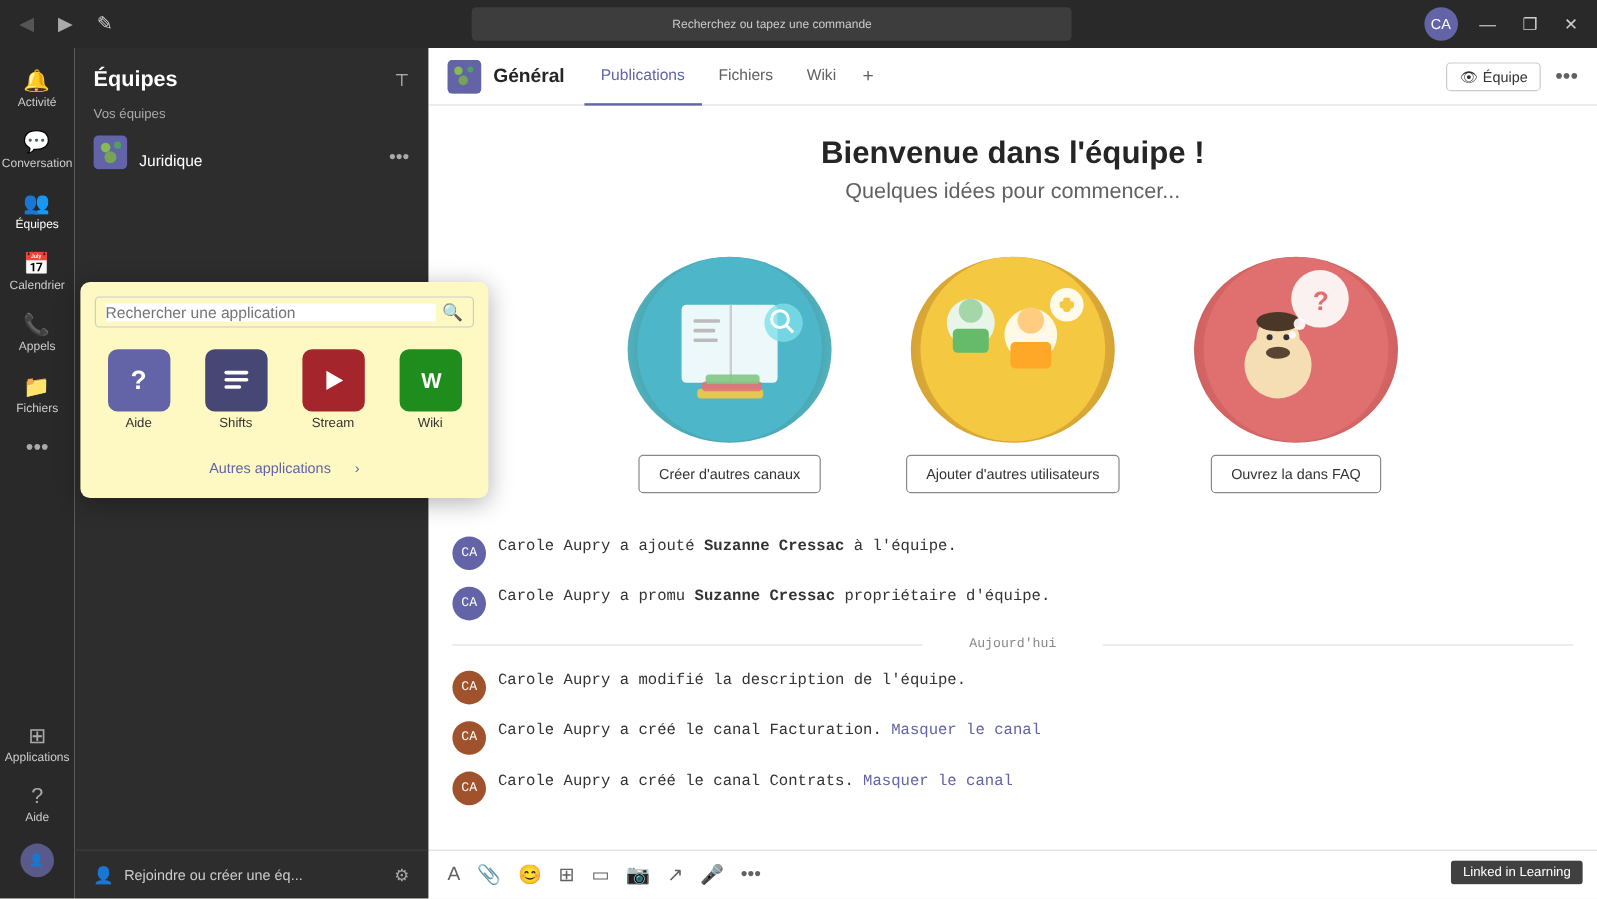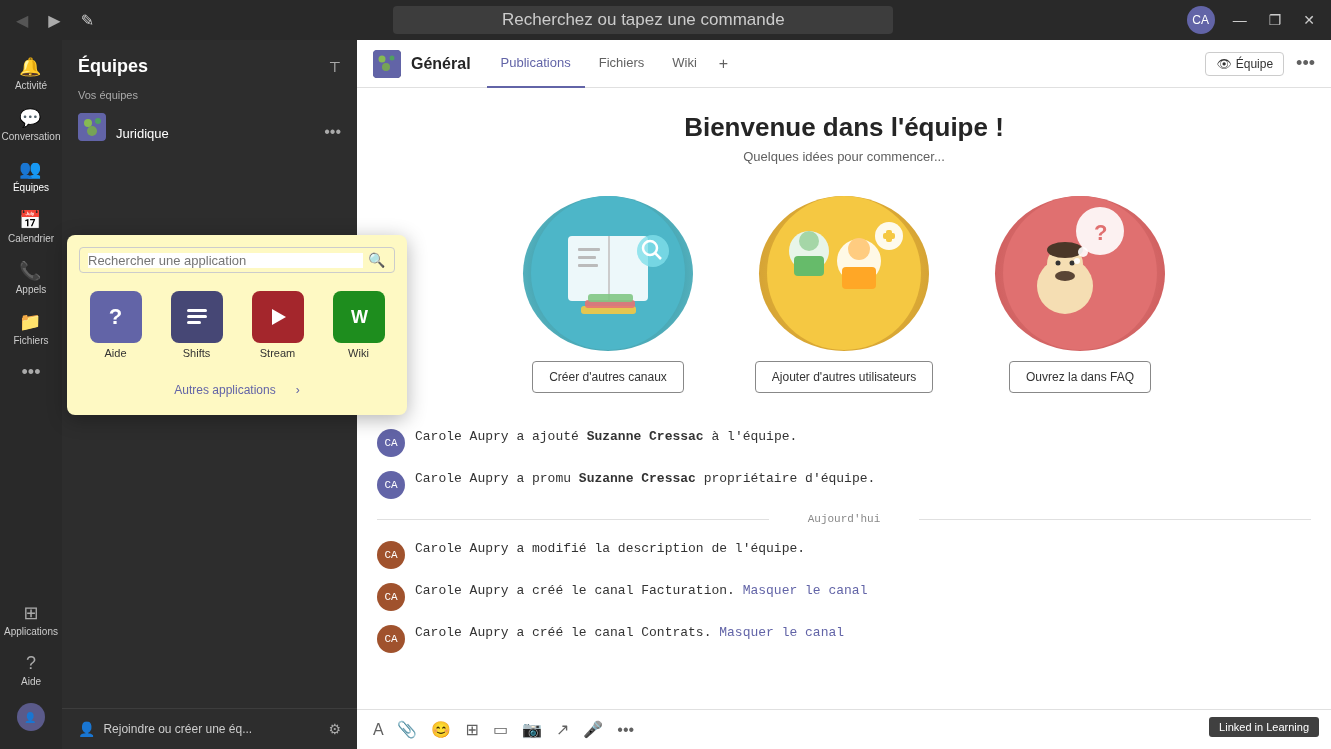--- a/index.html
+++ b/index.html
@@ -44,21 +44,21 @@
     .searchbar {
       flex: 1;
       max-width: 500px;
       background: #3d3d3d;
       border-radius: 4px;
       height: 28px;
       display: flex;
       align-items: center;
       justify-content: center;
       color: #ccc;
-      font-size: 17px;
+      font-size: 10px;
       margin: 0 auto;
     }
     .titlebar-right {
       display: flex;
       align-items: center;
       gap: 12px;
     }
     .titlebar-avatar {
       width: 28px;
       height: 28px;
@@ -380,23 +380,23 @@
       text-align: center;
       padding: 24px 20px 20px;
     }
     .welcome-title {
       font-size: 26px;
       font-weight: 600;
       color: #252525;
       margin-bottom: 6px;
     }
     .welcome-subtitle {
-      font-size: 13px;
+      font-size: 18px;
       color: #616161;
-      margin-bottom: 12px;
+      margin-bottom: 24px;
     }
 
     
     .welcome-cards {
       display: flex;
       justify-content: center;
       gap: 16px;
       padding: 0 40px 20px;
     }
     .welcome-card {

